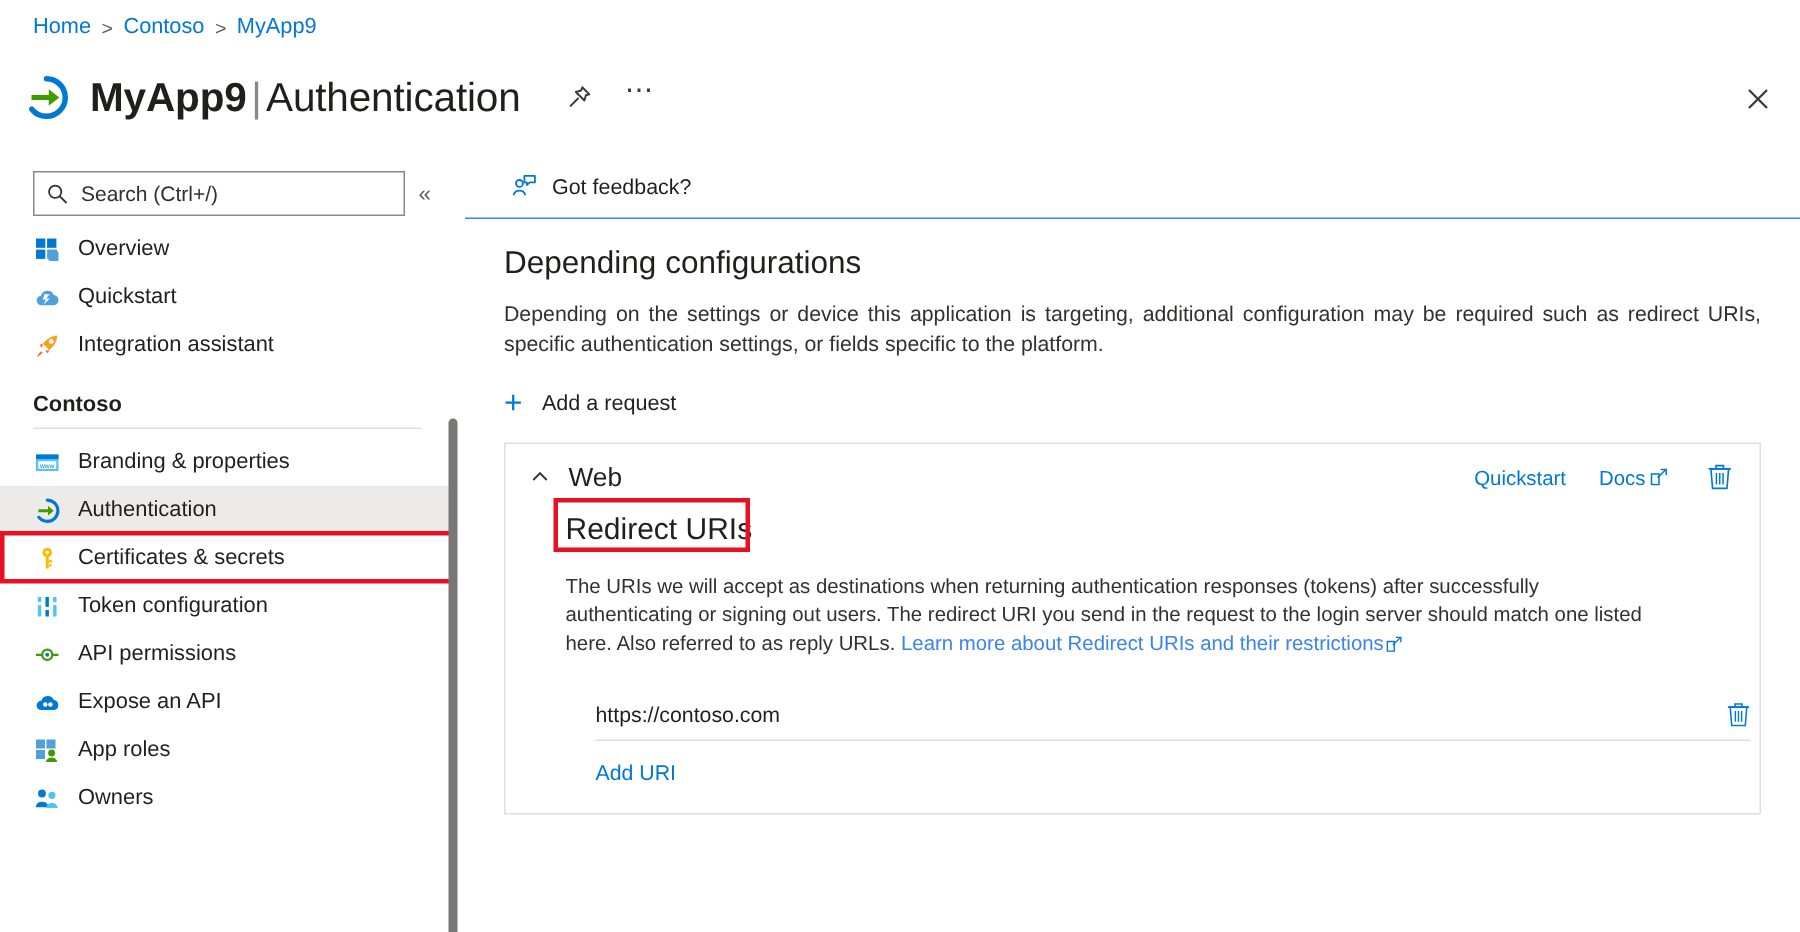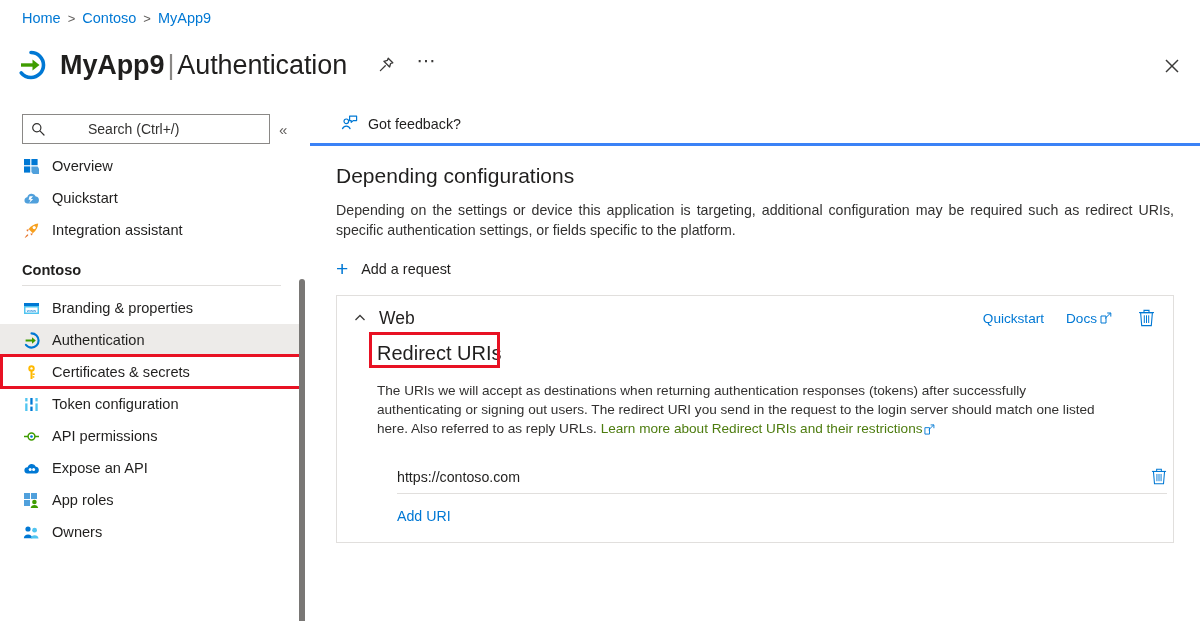--- a/index.html
+++ b/index.html
@@ -82,21 +82,20 @@
     display: flex; align-items: center;
     padding: 10px 0 0 22px;
   }
   #search-box {
     width: 248px; height: 30px;
     border: 1px solid #8a8886;
     background: #fff;
     display: flex; align-items: center;
     padding: 0 8px;
     cursor: text;
-    gap: 34px;
   }
   #search-box .mag {
     flex: 0 0 16px; margin-right: 7px;
     display: flex; align-items: center;
   }
   #search-placeholder {
     font-size: 14px; color: #323130;
   }
   #collapse-btn {
     margin-left: 9px;
@@ -159,21 +158,21 @@
   #main {
     position: absolute;
     left: 310px; top: 104px;
     width: 890px; height: 517px;
     background: #ffffff;
   }
   #command-bar {
     height: 42px;
     display: flex; align-items: center;
     padding-left: 30px;
-    border-bottom: 3px solid #3b82f6;
+    border-bottom: 1px solid #3b82f6;
   }
   #feedback-btn {
     display: flex; align-items: center;
     cursor: pointer;
     font-size: 14.3px;
     color: #201f1e;
   }
   #feedback-btn .fb-ico {
     margin-right: 10px; width: 18px; height: 18px;
     display: flex; align-items: center; justify-content: center;
@@ -254,21 +253,21 @@
     border: 3px solid #e81123;
     pointer-events: none;
   }
   #redirect-desc {
     margin: 14px 0 0 0;
     font-size: 13.6px; line-height: 19px;
     color: #323130;
     width: 722px;
   }
   #redirect-desc .lnk {
-    color: #4d7c0f; cursor: pointer; text-align: right;
+    color: #3b82f6; cursor: pointer; text-align: right;
   }
   #redirect-desc .ext-inline {
     display: inline-block; vertical-align: -2px; margin-left: 1px;
   }
 
   #uri-row {
     margin-top: 20px;
     margin-left: 20px;
     width: 770px;
     height: 34px;

